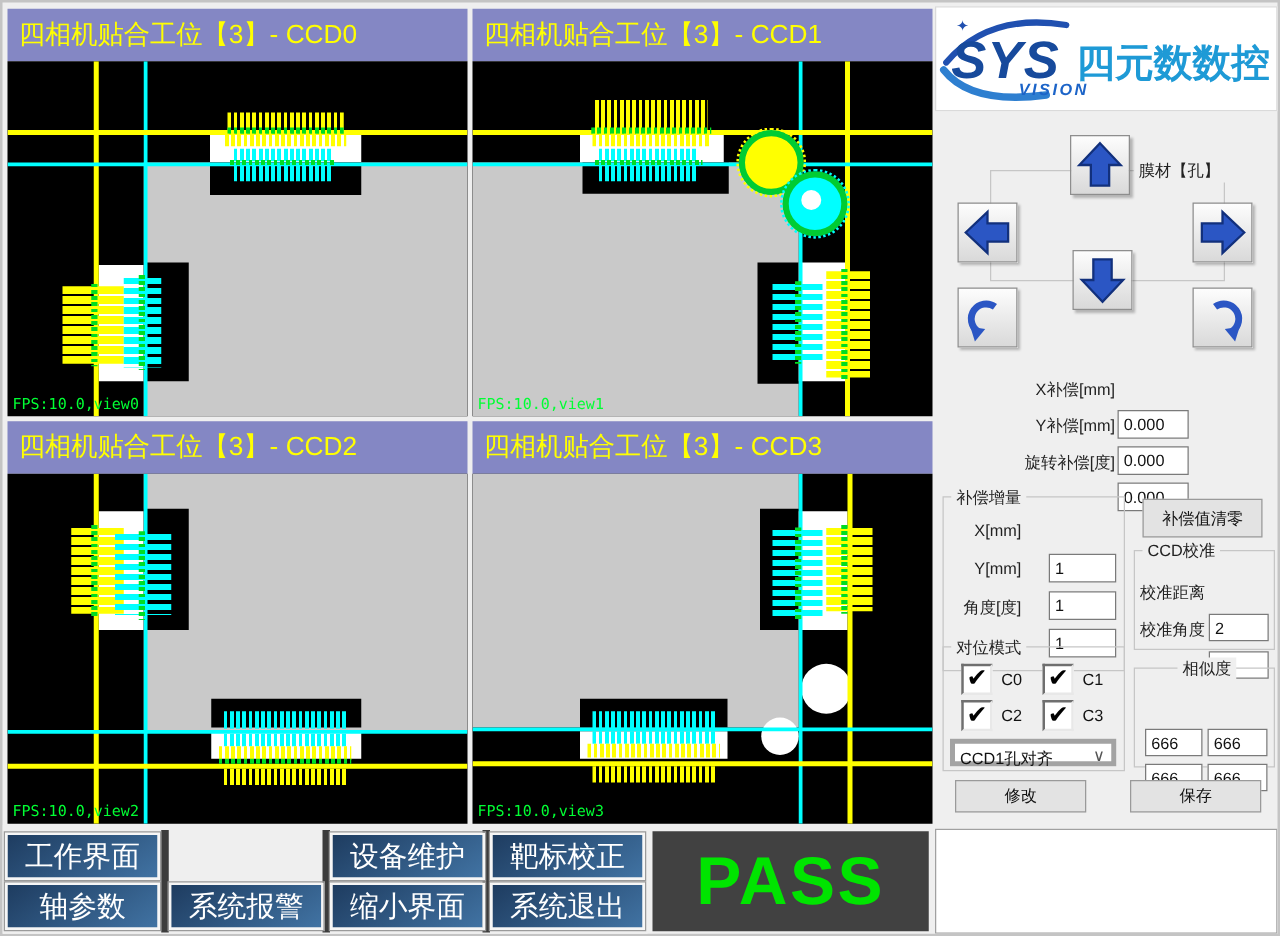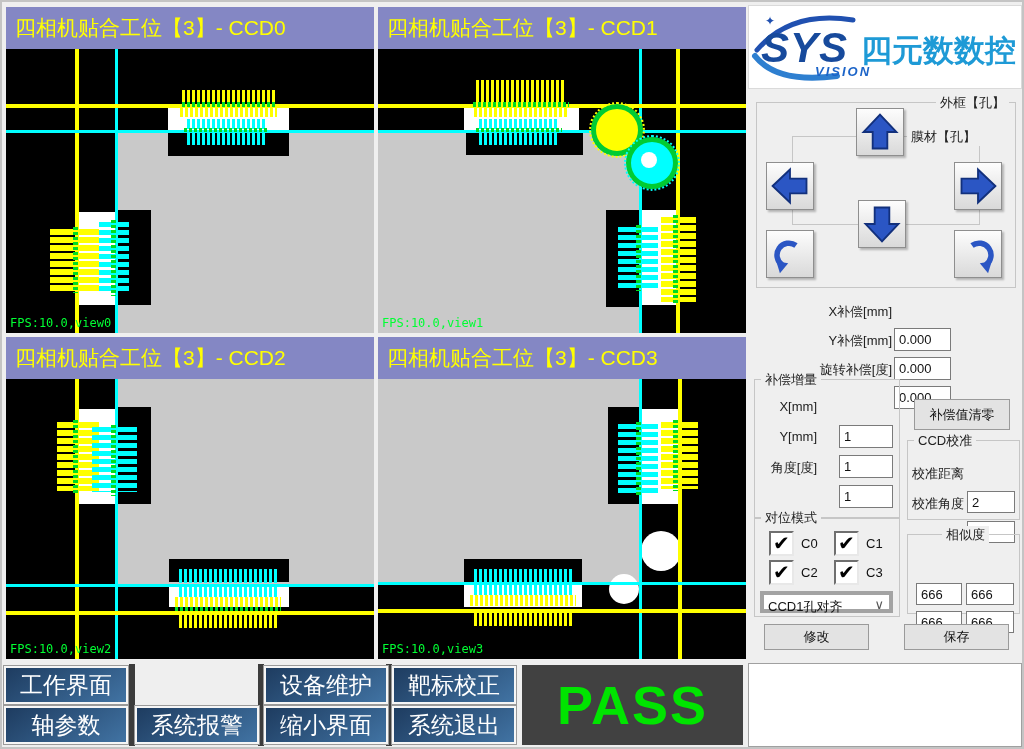--- a/index.html
+++ b/index.html
@@ -160,23 +160,20 @@
     <svg width="272" height="82" style="position:absolute;left:0;top:0;">
       <path d="M 8 44 Q 42 4 104 14" fill="none" stroke="#2050B0" stroke-width="5" stroke-linecap="round"></path>
       <path d="M 6 50 Q 28 78 88 70" fill="none" stroke="#2E7FD0" stroke-width="6" stroke-linecap="round"></path>
     </svg>
     <span class="sparkle">✦</span>
     <span class="sys">SYS</span>
     <span class="vision">VISION</span>
     <span class="brand">四元数数控</span>
   </div>
 
-  <div class="groupbox" style="left:754px;top:100px;width:260px;height:186px;">
-    <span class="group-label" style="right:6px;">外框【孔】</span>
-  </div>
   <div class="groupbox" style="left:790px;top:134px;width:188px;height:89px;">
     <span class="group-label" style="left:114px;">膜材【孔】</span>
   </div>
   <button class="jog-btn" style="left:854px;top:106px;">
     <svg width="44" height="44" viewBox="0 0 48 48">
         <polygon points="24,5 42,24 32,24 32,42 16,42 16,24 6,24" fill="#2B56C4" stroke="#12307C" stroke-width="2"></polygon>
       </svg>
   </button>
   <button class="jog-btn" style="left:764px;top:160px;">
     <svg width="44" height="44" viewBox="0 0 48 48" style="transform:rotate(-90deg);">
@@ -206,21 +203,21 @@
       </svg>
   </button>
 
   <div class="fld-label" style="left:770px;top:301px;width:120px;">X补偿[mm]</div>
   <div class="fld" style="left:892px;top:296px;width:57px;height:23px;">0.000</div>
   <div class="fld-label" style="left:770px;top:330px;width:120px;">Y补偿[mm]</div>
   <div class="fld" style="left:892px;top:325px;width:57px;height:23px;">0.000</div>
   <div class="fld-label" style="left:770px;top:359px;width:120px;">旋转补偿[度]</div>
   <div class="fld" style="left:892px;top:354px;width:57px;height:23px;">0.000</div>
 
-  <div class="groupbox" style="left:752px;top:377px;width:146px;height:140px;">
+  <div class="groupbox" style="left:752px;top:395px;width:146px;height:140px;">
     <span class="group-label" style="left:6px;">补偿增量</span>
     <div class="fld-label" style="left:0;top:19px;width:62px;">X[mm]</div>
     <div class="fld" style="left:84px;top:15px;width:54px;height:23px;">1</div>
     <div class="fld-label" style="left:0;top:49px;width:62px;">Y[mm]</div>
     <div class="fld" style="left:84px;top:45px;width:54px;height:23px;">1</div>
     <div class="fld-label" style="left:0;top:79px;width:62px;">角度[度]</div>
     <div class="fld" style="left:84px;top:75px;width:54px;height:23px;">1</div>
   </div>
 
   <button class="btn-gray" style="left:912px;top:397px;width:96px;height:31px;">补偿值清零</button>

